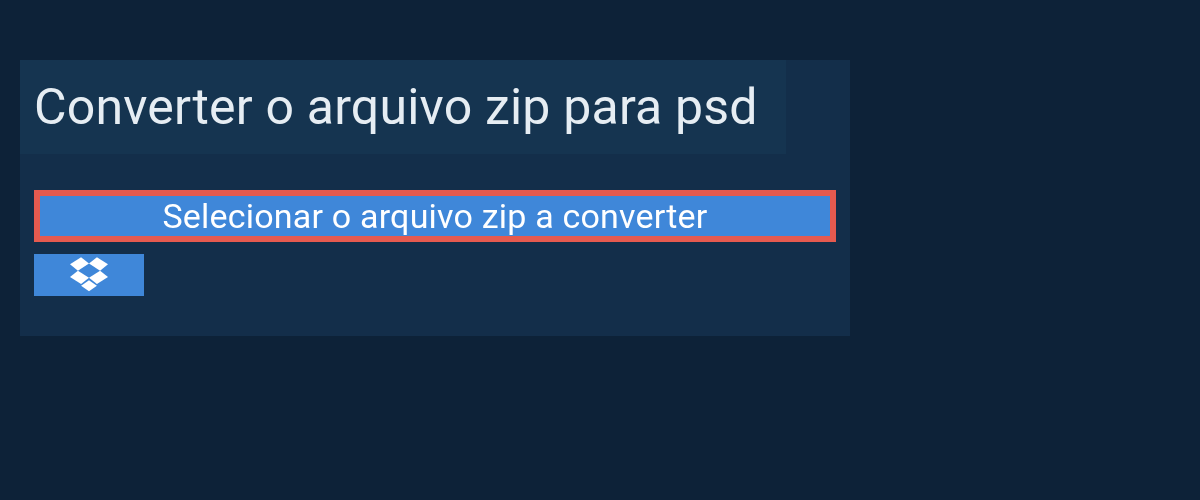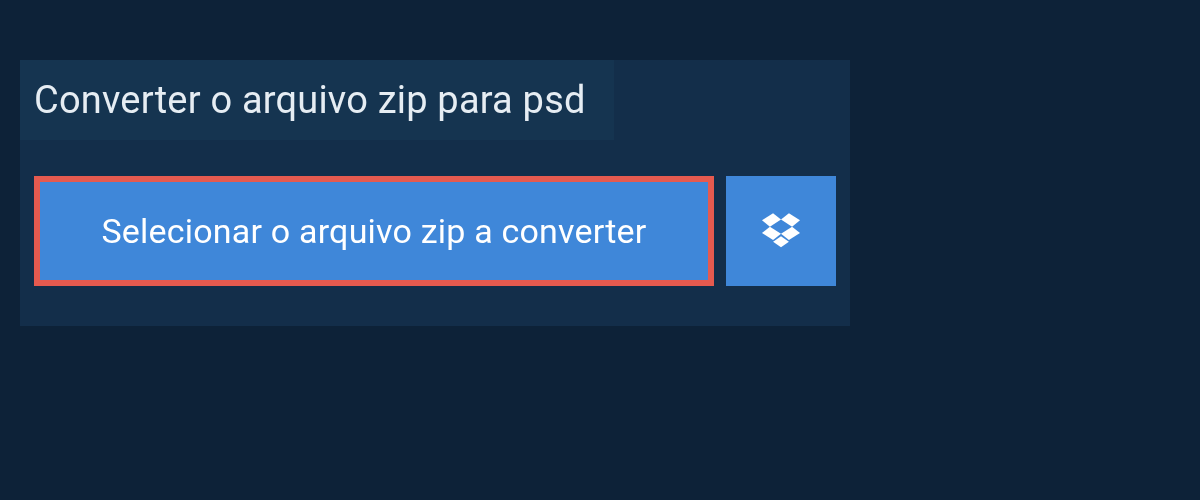--- a/index.html
+++ b/index.html
@@ -15,30 +15,31 @@
     left: 20px;
     top: 60px;
     background: #132e4a;
     width: 830px;
     padding-bottom: 40px;
   }
   .header-tab {
     display: inline-block;
     background: #153450;
     color: #e6edf3;
-    font-size: 38px;
+    font-size: 50px;
     font-weight: 400;
     padding: 18px 28px 18px 14px;
     letter-spacing: 0.2px;
   }
   .button-row {
     display: flex;
     align-items: stretch;
     margin: 36px 14px 0 14px;
     gap: 12px;
+    flex-direction: column;
   }
   .select-button {
     flex: 1;
     background: #3f87d9;
     border: 6px solid #e55a4f;
     color: #ffffff;
     font-size: 34px;
     font-weight: 400;
     display: flex;
     align-items: center;

